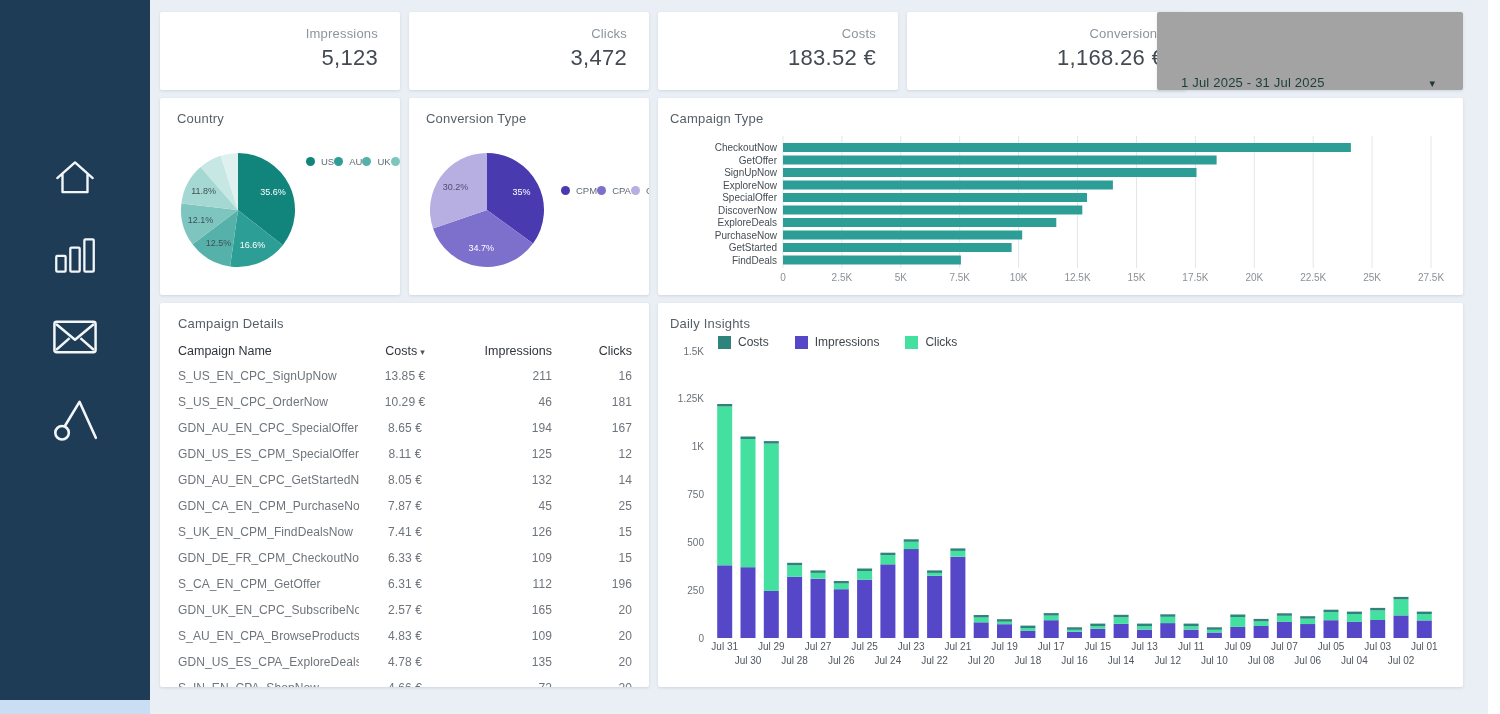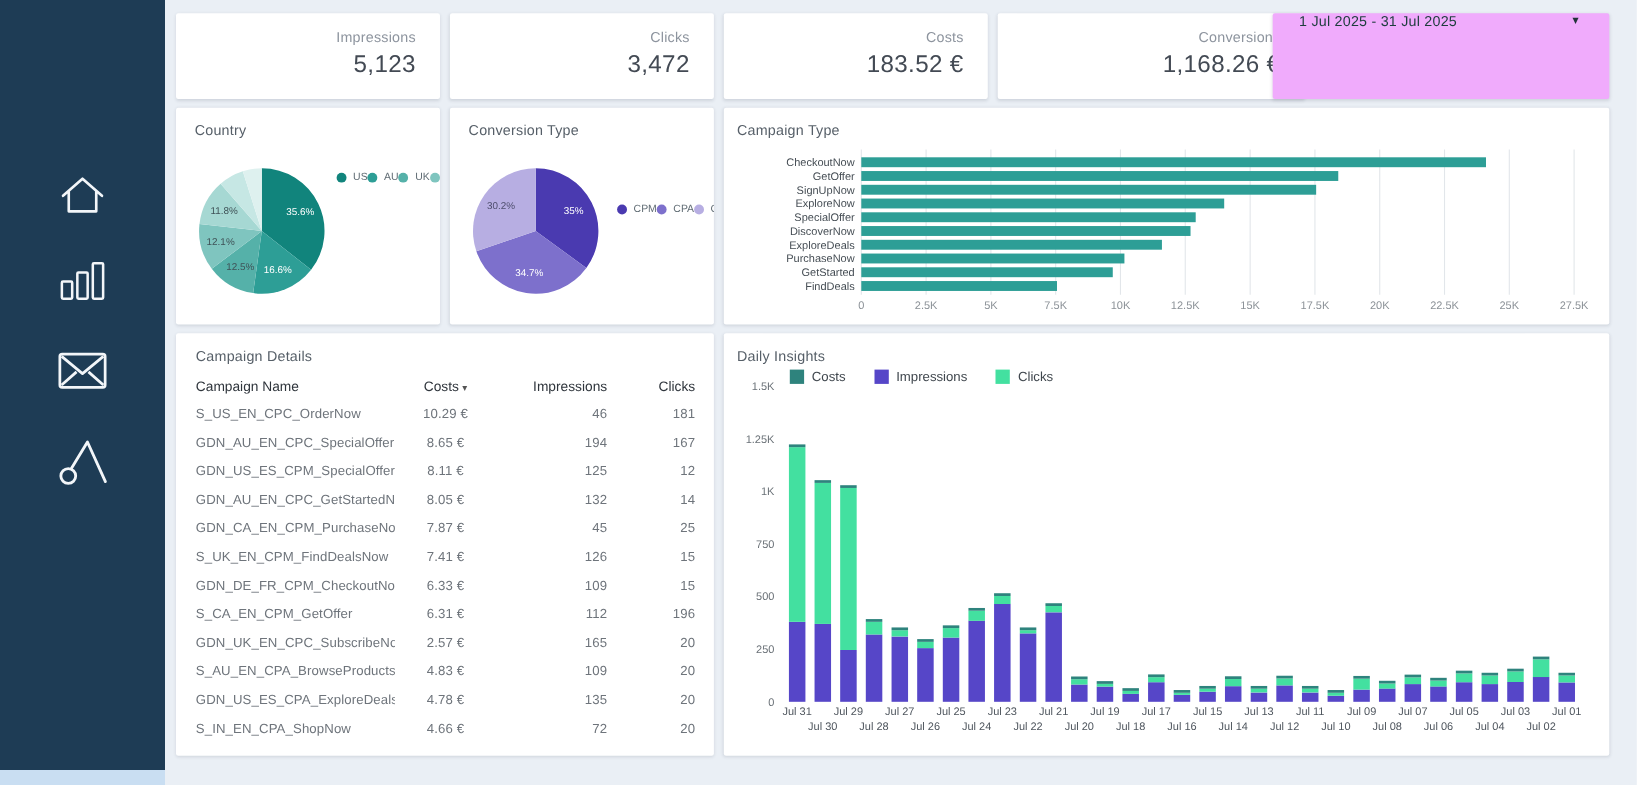--- a/index.html
+++ b/index.html
@@ -7,21 +7,21 @@
 body{font-family:"Liberation Sans",sans-serif}
 .screen{position:relative;width:1500px;height:714px;background:#eaeff5;overflow:hidden}
 .sidebar{position:absolute;left:0;top:0;width:150px;height:700px;background:#1e3c55;display:flex;flex-direction:column;align-items:center;padding-top:148px;gap:22px}
 .nav-btn{width:66px;height:58px;display:flex;align-items:center;justify-content:center;cursor:pointer}
 .side-strip{position:absolute;left:0;top:700px;width:150px;height:14px;background:#c9def2}
 .right-gutter{position:absolute;right:0;top:0;width:12px;height:714px;background:#ffffff}
 .card{position:absolute;background:#fff;border-radius:2px;box-shadow:0 1px 3px rgba(50,60,80,.14);overflow:hidden}
 .kpi{padding:14px 22px 0 0;text-align:right}
 .kpi-label{font-size:13px;color:#8d949e;letter-spacing:.2px}
 .kpi-value{font-size:22px;color:#434a54;margin-top:4px;letter-spacing:.3px}
-.date-range{background:#f0abfc;display:flex;align-items:flex-start;justify-content:space-between;padding:0 28px 0 24px;cursor:pointer}
+.date-range{background:#a3a3a3;display:flex;align-items:flex-end;justify-content:space-between;padding:0 28px 0 24px;cursor:pointer}
 .date-range .lbl{font-size:13px;color:#1d3d3d;letter-spacing:.2px}
 .date-range .caret{font-size:11px;color:#22333a}
 .card-title{position:absolute;left:17px;top:13px;font-size:13px;color:#565f68;letter-spacing:.2px}
 svg{font-family:"Liberation Sans",sans-serif;position:absolute;left:0;top:0}
 .legend-col{position:absolute;display:flex;flex-direction:row}
 .legend-item{display:flex;align-items:center;gap:6px;height:13.5px;cursor:pointer}
 .legend-dot{width:9px;height:9px;border-radius:50%;flex:0 0 9px}
 .legend-item .t{font-size:9.5px;color:#5f6b73}
 .tbl{position:absolute;left:18px;right:17px;top:36px}
 .tbl-head{display:flex;align-items:center;height:24px}
@@ -219,20 +219,26 @@
   <div class="card" style="left:160px;top:303px;width:489px;height:384px">
     <div class="card-title" style="left:18px">Campaign Details</div>
     <div class="tbl">
       <div class="tbl-head">
         <span class="cell c-name"><span>Campaign Name</span></span>
         <span class="cell c-cost"><span>Costs</span><span class="sort-caret">▾</span></span>
         <span class="cell c-impr"><span>Impressions</span></span>
         <span class="cell c-clicks"><span>Clicks</span></span>
       </div>
       <div id="tbl-body">
+          <div class="tbl-row">
+            <span class="cell c-name">S_US_EN_CPC_SignUpNow</span>
+            <span class="cell c-cost">13.85 €</span>
+            <span class="cell c-impr">211</span>
+            <span class="cell c-clicks">16</span>
+          </div>
           <div class="tbl-row">
             <span class="cell c-name">S_US_EN_CPC_OrderNow</span>
             <span class="cell c-cost">10.29 €</span>
             <span class="cell c-impr">46</span>
             <span class="cell c-clicks">181</span>
           </div>
           <div class="tbl-row">
             <span class="cell c-name">GDN_AU_EN_CPC_SpecialOffer</span>
             <span class="cell c-cost">8.65 €</span>
             <span class="cell c-impr">194</span>

